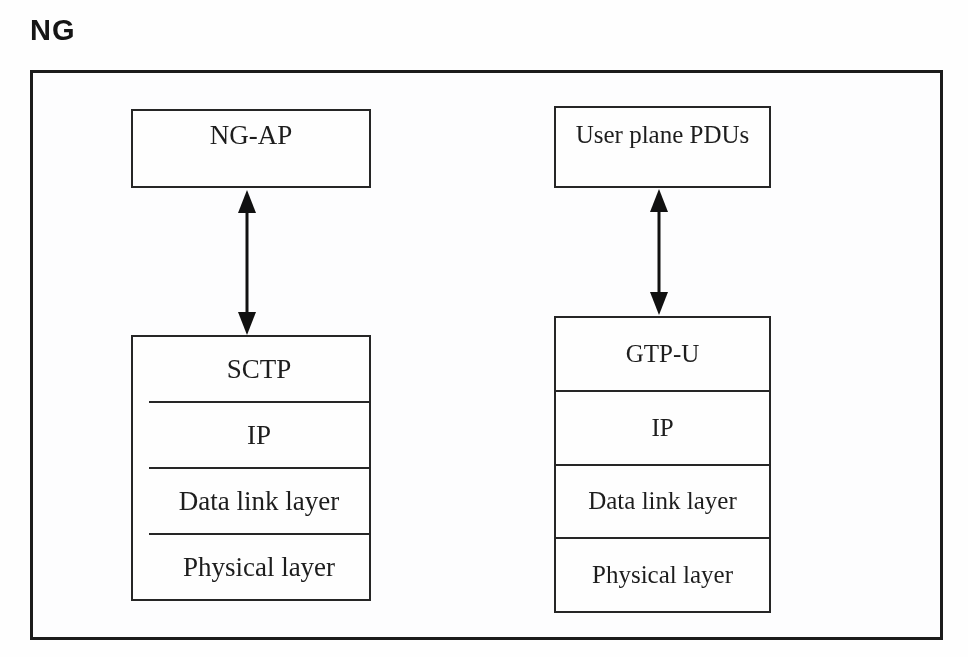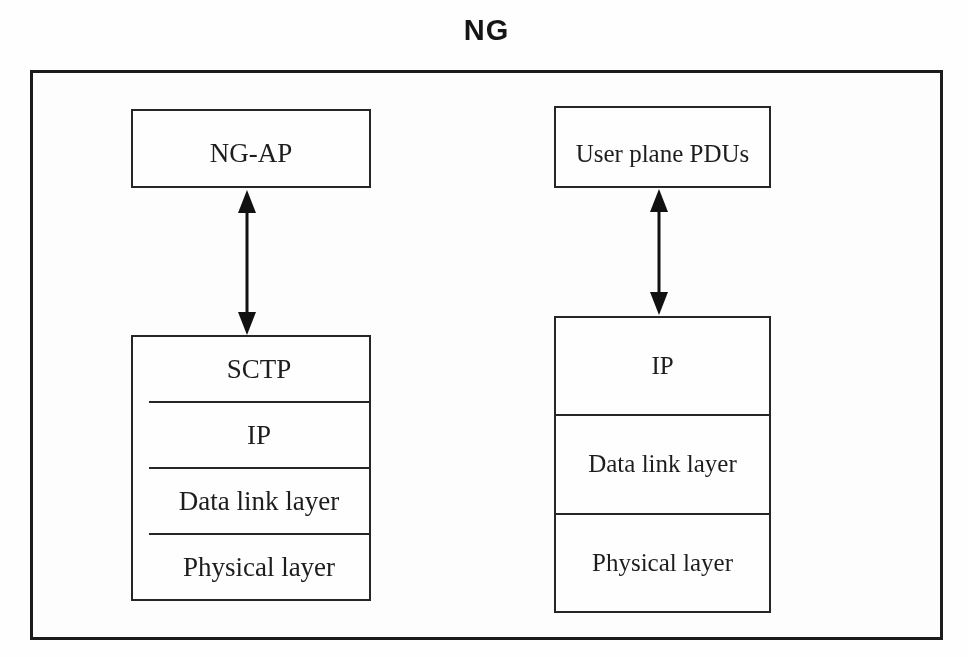--- a/index.html
+++ b/index.html
@@ -14,21 +14,21 @@
     background: #fefefe;
     font-family: "Liberation Serif", serif;
     color: #1d1d1d;
     overflow: hidden;
   }
   .diagram-title {
     position: absolute;
     left: 30px;
     top: 14px;
     width: 913px;
-    text-align: center;
+    text-align: left;
     font-family: "Liberation Sans", sans-serif;
     font-weight: 700;
     font-size: 29px;
     color: #151515;
     letter-spacing: 1px;
   }
   .outer-frame {
     position: absolute;
     left: 30px;
     top: 70px;
@@ -45,29 +45,29 @@
     box-sizing: border-box;
     display: flex;
     justify-content: center;
     font-size: 27px;
   }
   .top-box-left {
     left: 131px;
     top: 109px;
     width: 240px;
     height: 79px;
-    align-items: center;
+    align-items: flex-start;
     padding-top: 9px;
   }
   .top-box-right {
     left: 554px;
     top: 106px;
     width: 217px;
     height: 82px;
-    align-items: center;
+    align-items: flex-start;
     padding-top: 13px;
     font-size: 25px;
   }
   .stack {
     position: absolute;
     border: 2px solid #262626;
     background: #fefefe;
     box-sizing: border-box;
     display: flex;
     flex-direction: column;
@@ -149,20 +149,23 @@
   </div>
 
   <svg class="arrow-svg arrow-right" width="30" height="128" viewBox="0 0 30 128">
     <line x1="15" y1="14" x2="15" y2="114" stroke="#111111" stroke-width="3"></line>
     <polygon points="15,1 6,24 24,24" fill="#111111"></polygon>
     <polygon points="15,127 6,104 24,104" fill="#111111"></polygon>
   </svg>
 
   <div class="stack stack-right">
     <div class="layer">
+      <span>GTP-U</span>
+    </div>
+    <div class="layer">
       <span>IP</span>
     </div>
     <div class="layer">
       <span>Data link layer</span>
     </div>
     <div class="layer">
       <span>Physical layer</span>
     </div>
   </div>
 

